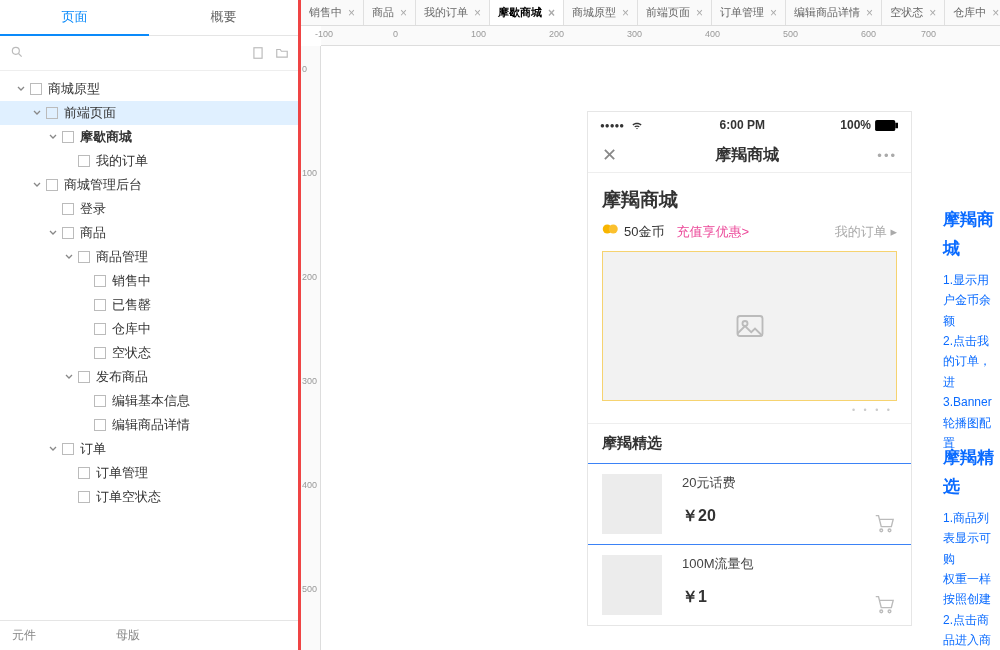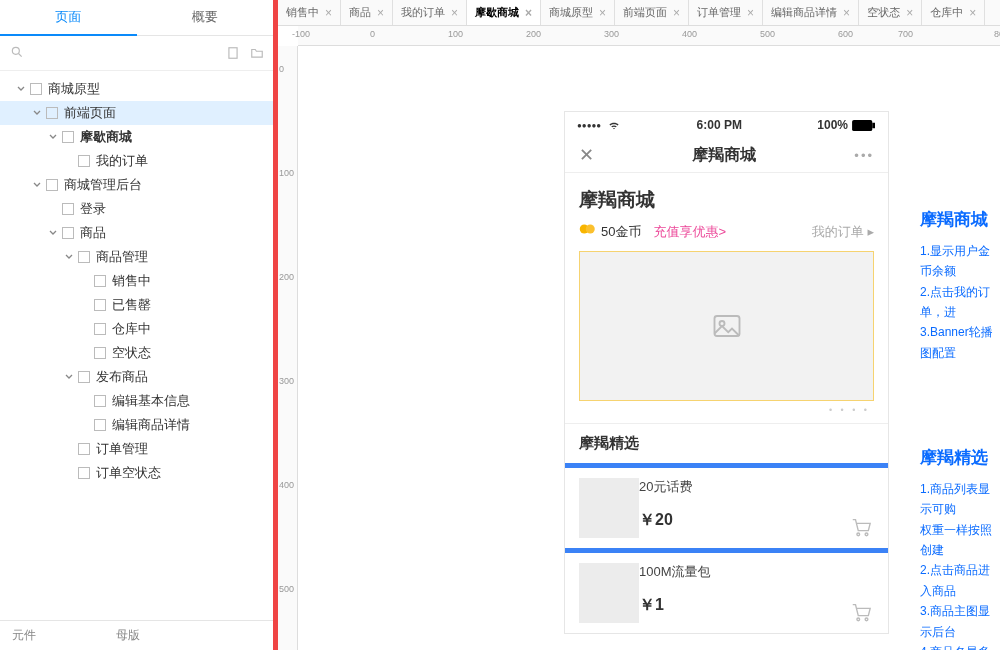--- a/index.html
+++ b/index.html
@@ -1,18 +1,18 @@
 <!DOCTYPE html>
 <html><head>
 <meta charset="utf-8">
 <style>
 *{box-sizing:border-box;margin:0;padding:0;font-family:-apple-system,"Helvetica Neue",Arial,sans-serif}
 body{width:1000px;height:650px;overflow:hidden;background:#fff;color:#333;font-size:13px}
 .app{display:flex;height:650px}
-.sidebar{width:278px;border-right:5px solid #ef4444;display:flex;flex-direction:column}
+.sidebar{width:301px;border-right:3px solid #ef4444;display:flex;flex-direction:column}
 .side-tabs{display:flex;border-bottom:1px solid #e5e5e5}
 .side-tab{flex:1;text-align:center;padding:8px 0;cursor:pointer;color:#666}
 .side-tab.active{color:#0a8afa;border-bottom:2px solid #0a8afa;margin-bottom:-1px}
 .searchbar{display:flex;align-items:center;padding:6px 8px;border-bottom:1px solid #eee;gap:8px}
 .search-wrap{flex:1;position:relative}
 .search-input{width:100%;border:none;outline:none;padding:4px 4px 4px 20px;font-size:12px;background:#fff}
 .search-icon{position:absolute;left:2px;top:3px;width:14px;height:14px;color:#bbb}
 .filebtn,.folderbtn{width:16px;height:14px;color:#bbb;cursor:pointer}
 .tree{flex:1;overflow:auto;padding:6px 0}
 .node{display:flex;align-items:center;height:24px;padding-right:8px;cursor:pointer;white-space:nowrap}
@@ -42,21 +42,21 @@
 .ph-head{padding:14px 14px 10px}
 .ph-head h2{font-size:19px;font-weight:600;margin-bottom:10px}
 .coinrow{display:flex;align-items:flex-start;font-size:13px}
 .coins-ic{width:18px;height:12px;color:#f8b500;margin-right:4px}
 .topup{color:#ec4899;margin-left:12px}
 .orders{margin-left:auto;color:#aaa}
 .banner{margin:0 14px;height:150px;border:1px solid #f6d370;background:#f2f2f2;display:flex;align-items:center;justify-content:center}
 .imgph{width:40px;height:30px;color:#bbb}
 .dots2{text-align:right;padding:4px 18px 8px;color:#ccc;font-size:9px;letter-spacing:3px}
 .section-title{padding:10px 14px;font-size:15px;font-weight:600;border-top:1px solid #eee}
-.prod{display:flex;padding:10px 14px;gap:0;border-top:5px solid #3b82f6}
+.prod{display:flex;padding:10px 14px;gap:20px;border-top:1px solid #3b82f6}
 .prod-img{width:60px;height:60px;background:#ececec;flex-shrink:0}
 .prod-body{flex:1}
 .prod-name{font-size:13px;color:#444;margin-bottom:14px}
 .prod-price{font-size:16px;font-weight:700}
 .cart{width:26px;height:22px;color:#bbb;align-self:flex-end}
 .annot{position:absolute;color:#0a6bff;font-size:12px;line-height:1.7}
 .annot h3{font-size:17px;font-weight:600;color:#0a6bff;margin-bottom:6px}
 </style>
 </head>
 <body>
@@ -178,20 +178,29 @@
         </div>
         <div class="node pad4">
           <span class="caret"></span>
           <span class="pgicon"></span>
           <span>编辑基本信息</span>
         </div>
         <div class="node pad4">
           <span class="caret"></span>
           <span class="pgicon"></span>
           <span>编辑商品详情</span>
+        </div>
+        <div class="node pad2">
+          <span class="caret">
+            <svg viewBox="0 0 8 8">
+              <path d="M1 2l3 3 3-3" fill="none" stroke="currentColor" stroke-width="1.3"></path>
+            </svg>
+          </span>
+          <span class="pgicon"></span>
+          <span>订单</span>
         </div>
         <div class="node pad3">
           <span class="caret"></span>
           <span class="pgicon"></span>
           <span>订单管理</span>
         </div>
         <div class="node pad3">
           <span class="caret"></span>
           <span class="pgicon"></span>
           <span>订单空状态</span>

